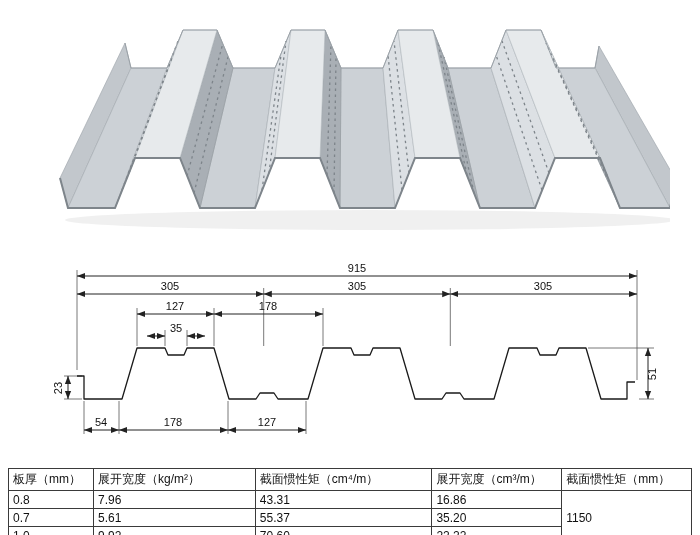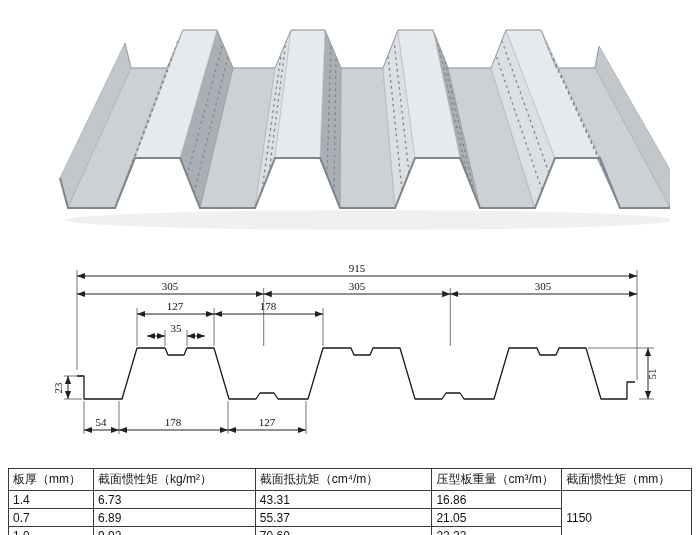--- a/index.html
+++ b/index.html
@@ -1,21 +1,21 @@
 <!DOCTYPE html>
 <html><head>
 <meta charset="utf-8">
 <style>
   html,body{margin:0;padding:0;}
   body{
     width:700px;height:535px;background:#ffffff;position:relative;overflow:hidden;
     font-family:"Liberation Sans","DejaVu Sans",sans-serif;color:#111;
   }
   .render-wrap{position:absolute;left:30px;top:8px;width:640px;height:248px;}
-  .diagram-wrap{position:absolute;left:42px;top:258px;width:620px;height:210px;font-family:Liberation Serif, serif;}
+  .diagram-wrap{position:absolute;left:42px;top:258px;width:620px;height:210px;}
   .spec-table{
     position:absolute;left:8px;top:468px;width:684px;
     border-collapse:collapse;font-size:12px;table-layout:fixed;
   }
   .spec-table th,.spec-table td{
     border:1px solid #3a3a3a;padding:1px 4px;text-align:left;font-weight:normal;
     height:15px;white-space:nowrap;overflow:hidden;
   }
   .spec-table thead th{height:19px;}
   .col-a{width:80px;} .col-b{width:152px;} .col-c{width:166px;} .col-d{width:122px;} .col-e{width:122px;}
@@ -160,39 +160,39 @@
   <colgroup>
     <col class="col-a">
       <col class="col-b">
       <col class="col-c">
       <col class="col-d">
       <col class="col-e">
   </colgroup>
   <thead>
     <tr>
       <th>板厚（mm）</th>
-      <th>截面惯性矩（kg/m²）</th>
-      <th>截面抵抗矩（cm⁴/m）</th>
-      <th>压型板重量（cm³/m）</th>
+      <th>展开宽度（kg/m²）</th>
+      <th>截面惯性矩（cm⁴/m）</th>
+      <th>展开宽度（cm³/m）</th>
       <th>截面惯性矩（mm）</th>
     </tr>
   </thead>
   <tbody>
     <tr>
-      <td>1.4</td>
-      <td>6.73</td>
+      <td>0.8</td>
+      <td>7.96</td>
       <td>43.31</td>
       <td>16.86</td>
       <td rowspan="3" style="vertical-align:middle;">1150</td>
     </tr>
     <tr>
       <td>0.7</td>
-      <td>6.89</td>
+      <td>5.61</td>
       <td>55.37</td>
-      <td>21.05</td>
+      <td>35.20</td>
     </tr>
     <tr>
       <td>1.0</td>
       <td>9.92</td>
       <td>70.60</td>
       <td>22.22</td>
     </tr>
   </tbody>
 </table>
 

